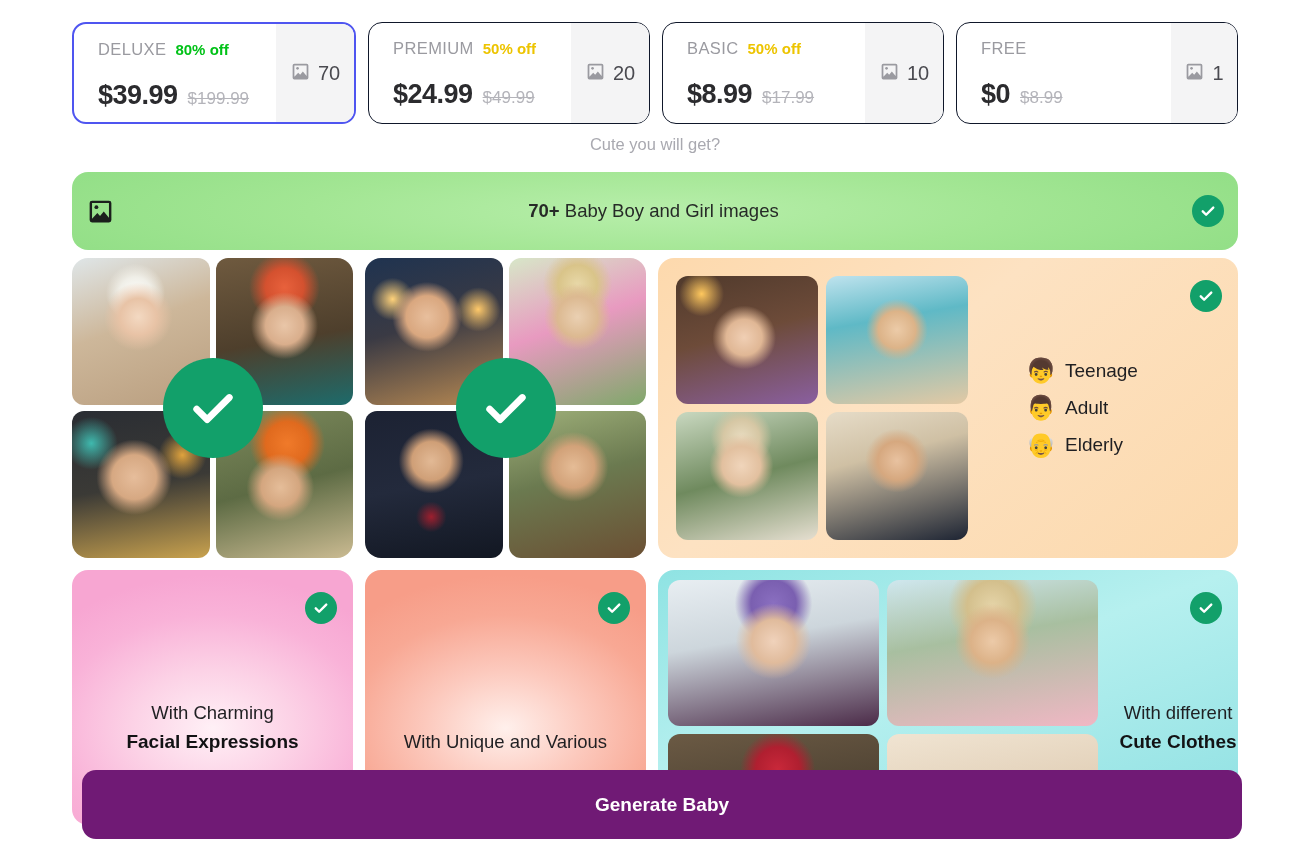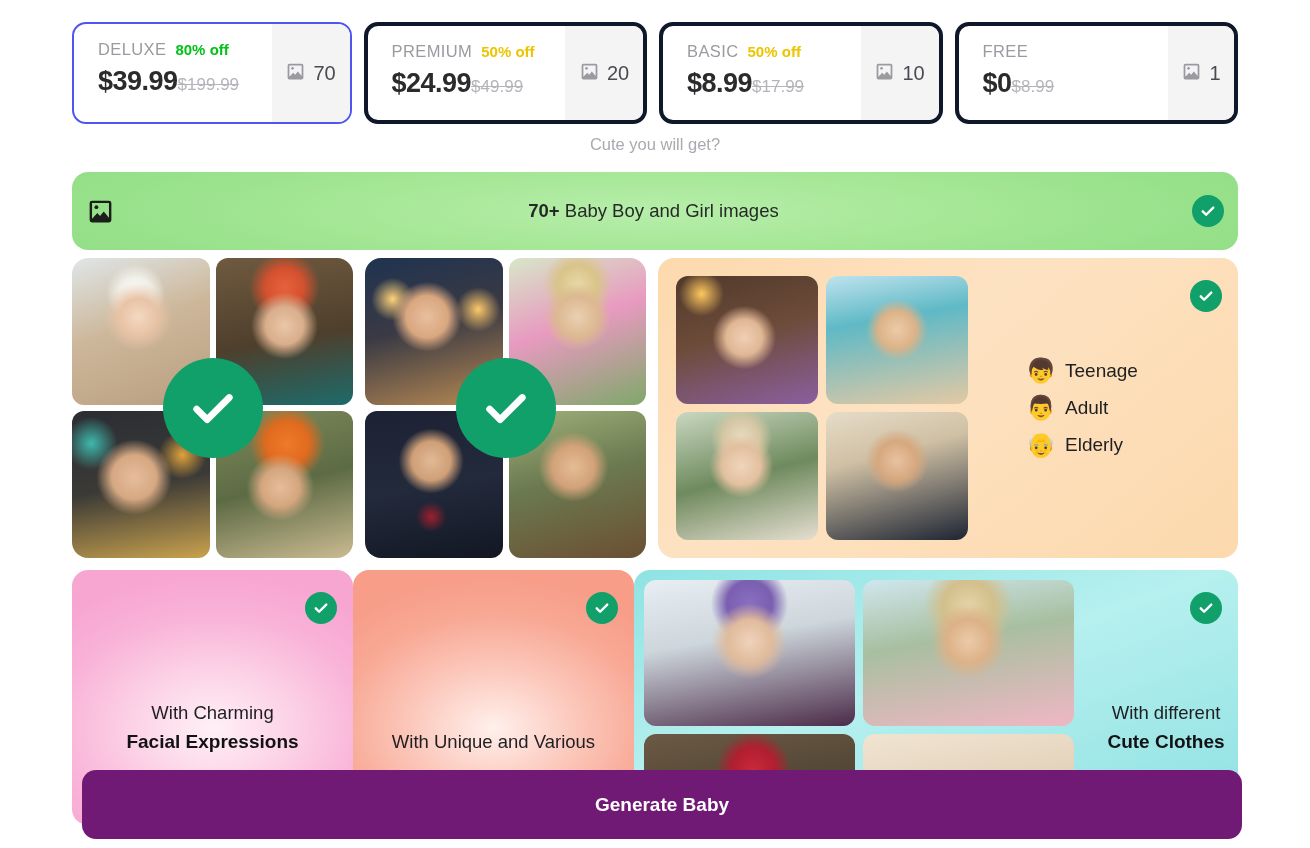--- a/index.html
+++ b/index.html
@@ -14,21 +14,21 @@
   
   .plans {
     position: absolute; left: 72px; top: 22px;
     width: 1166px; height: 102px;
     display: flex; gap: 12px;
   }
   .plan {
     flex: 1 1 0;
     height: 102px;
     background: #ffffff;
-    border: 4px solid #0f172a;
+    border: 1px solid #0f172a;
     border-radius: 14px;
     display: flex;
     align-items: stretch;
     overflow: hidden;
     position: relative;
   }
   .plan.selected {
     border: 2px solid #4f55f0;
   }
   .plan-main {
@@ -42,22 +42,22 @@
     height: 20px;
   }
   .plan-name {
     font-size: 16.5px; color: #9a9aa0; letter-spacing: .4px;
     white-space: nowrap;
   }
   .plan-discount {
     font-size: 15px; font-weight: bold; white-space: nowrap;
   }
   .plan-prices {
-    display: flex; align-items: baseline; gap: 0;
-    margin-top: 6px;
+    display: flex; align-items: baseline; gap: 10px;
+    margin-top: 20px;
   }
   .plan-price {
     font-size: 27px; font-weight: bold; color: #2b2b2e; letter-spacing: -.5px;
     white-space: nowrap;
   }
   .plan-old {
     font-size: 17px; color: #b4b4ba; text-decoration: line-through;
     white-space: nowrap;
   }
   .plan-count {
@@ -164,21 +164,21 @@
   .age-emoji { font-size: 24px; line-height: 1; width: 26px; text-align: center; }
   .age-label { font-size: 19px; color: #1f1f22; }
   .card-badge {
     position: absolute; right: 16px; top: 22px; z-index: 6;
   }
 
   
   .bot-row {
     position: absolute; left: 72px; top: 570px;
     width: 1166px; height: 180px;
-    display: flex; 
+    display: flex; gap: 12px;
   }
   .feat-card {
     position: relative;
     width: 281px; height: 255px;
     border-radius: 16px;
     overflow: hidden;
   }
   .feat-card.pink {
     background: radial-gradient(ellipse 75% 60% at 50% 62%, #fff0f6 0%, #fcd2e6 38%, #f9b2d8 74%, #f7a6d2 100%);
   }

